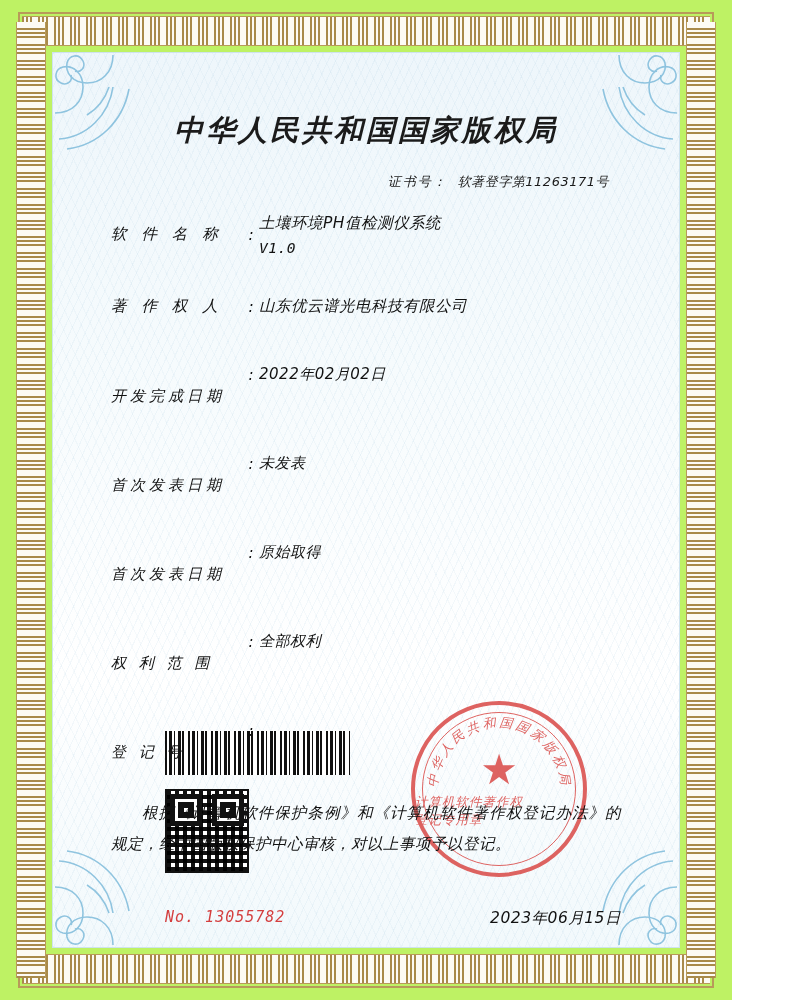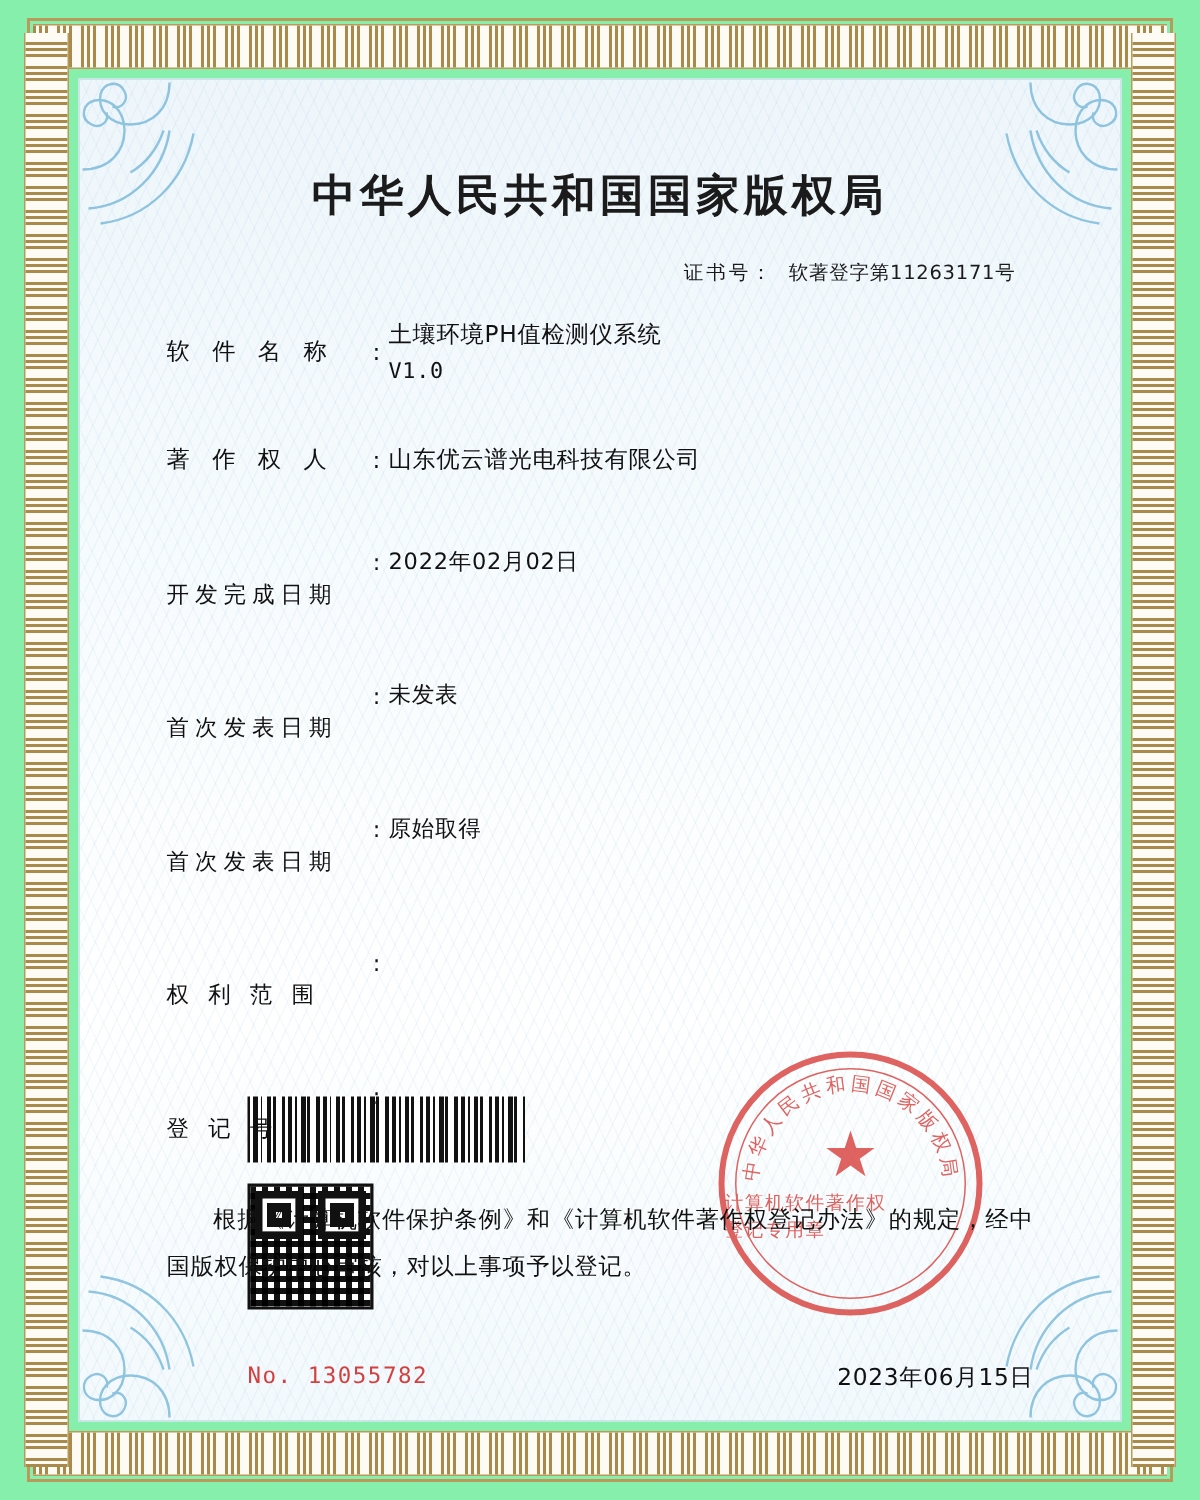--- a/index.html
+++ b/index.html
@@ -10,24 +10,25 @@
   body {
     width: 800px;
     height: 1000px;
     overflow: hidden;
     font-family: "DejaVu Sans", "Liberation Sans", sans-serif;
   }
 
   
   .cert-page {
     position: relative;
-    width: 800px;
+    width: 732px;
     height: 1000px;
-    background: #86efac;
-    box-sizing: border-box;
+    background: #bef264;
+    box-sizing: border-box;
+    font-style: italic;
   }
 
   .outer-border {
     position: absolute;
     left: 18px;
     top: 12px;
     right: 18px;
     bottom: 12px;
     border: 2px solid #b89a5a;
     box-sizing: border-box;
@@ -387,20 +388,21 @@
 
       <div class="field field-sm">
         <span class="fl">首次发表日期</span>
         <span class="fc">:</span>
         <span class="fv">原始取得</span>
       </div>
 
       <div class="field field-sm">
         <span class="fl">权 利 范 围</span>
         <span class="fc">:</span>
+        <span class="fv">全部权利</span>
       </div>
 
       <div class="field field-sm">
         <span class="fl">登 记 号</span>
         <span class="fc">:</span>
       </div>
 
       <div class="paragraph">根据《计算机软件保护条例》和《计算机软件著作权登记办法》的规定，经中国版权保护中心审核，对以上事项予以登记。</div>
 
     </div>

